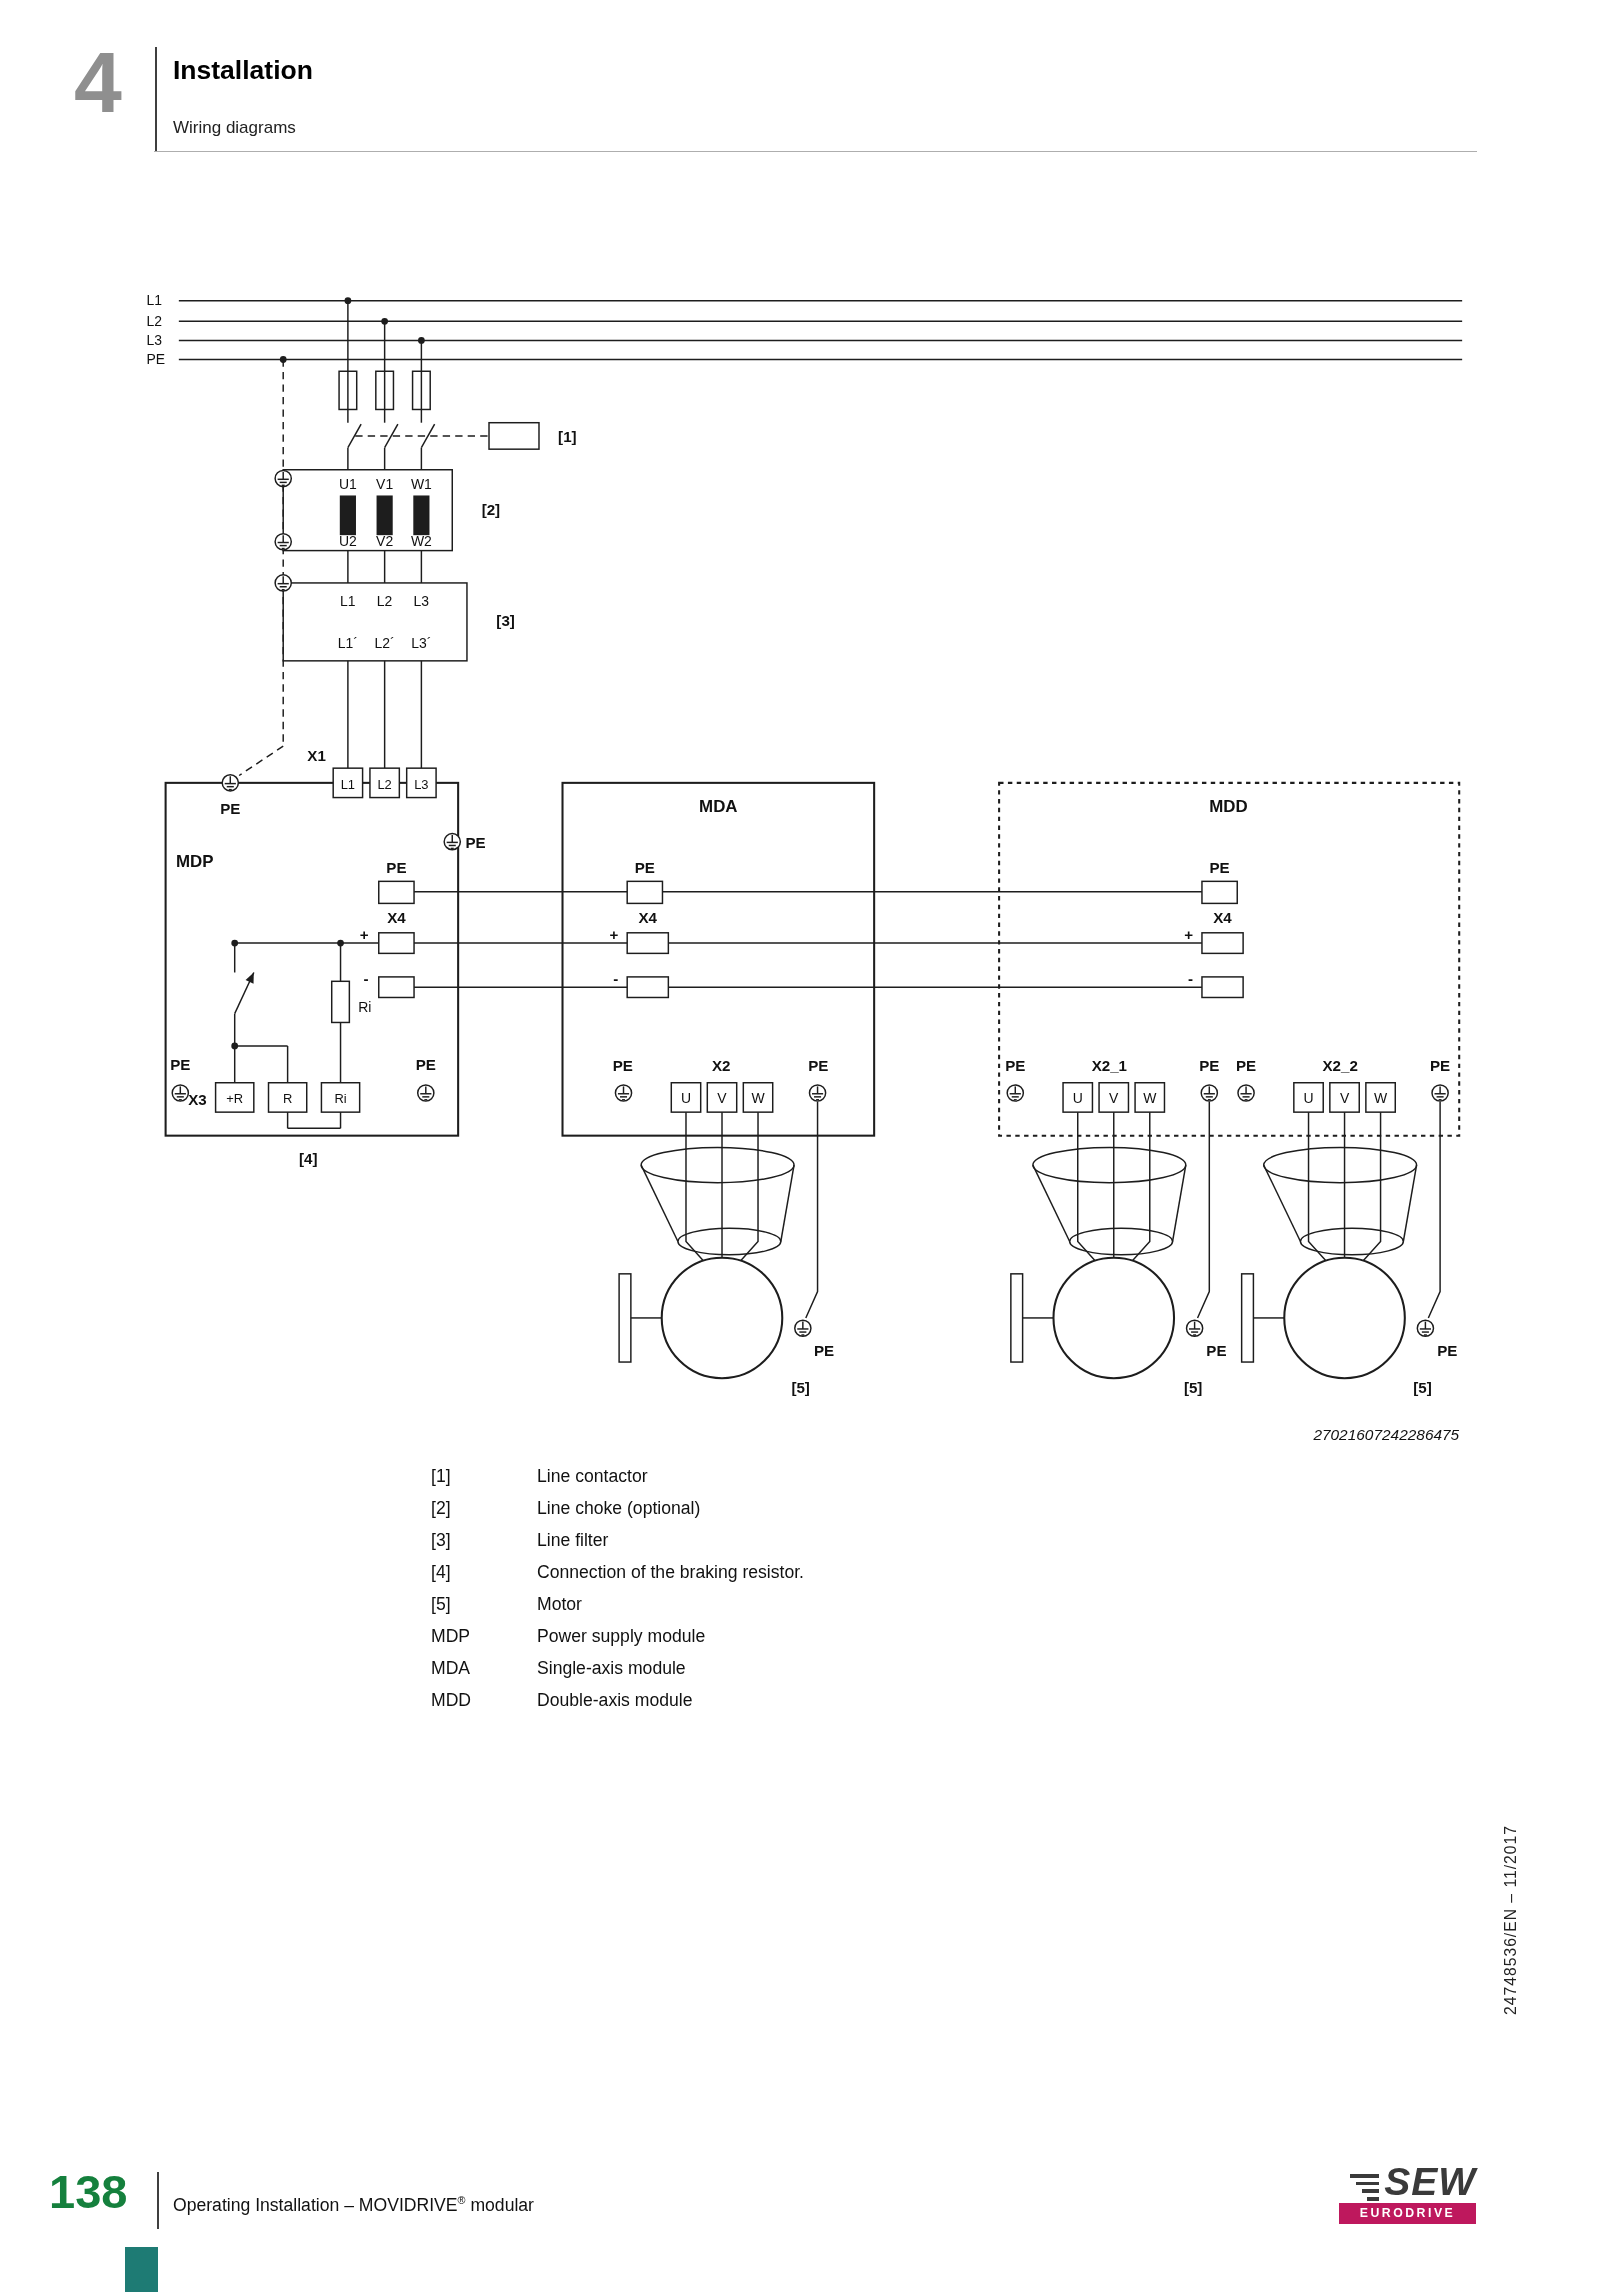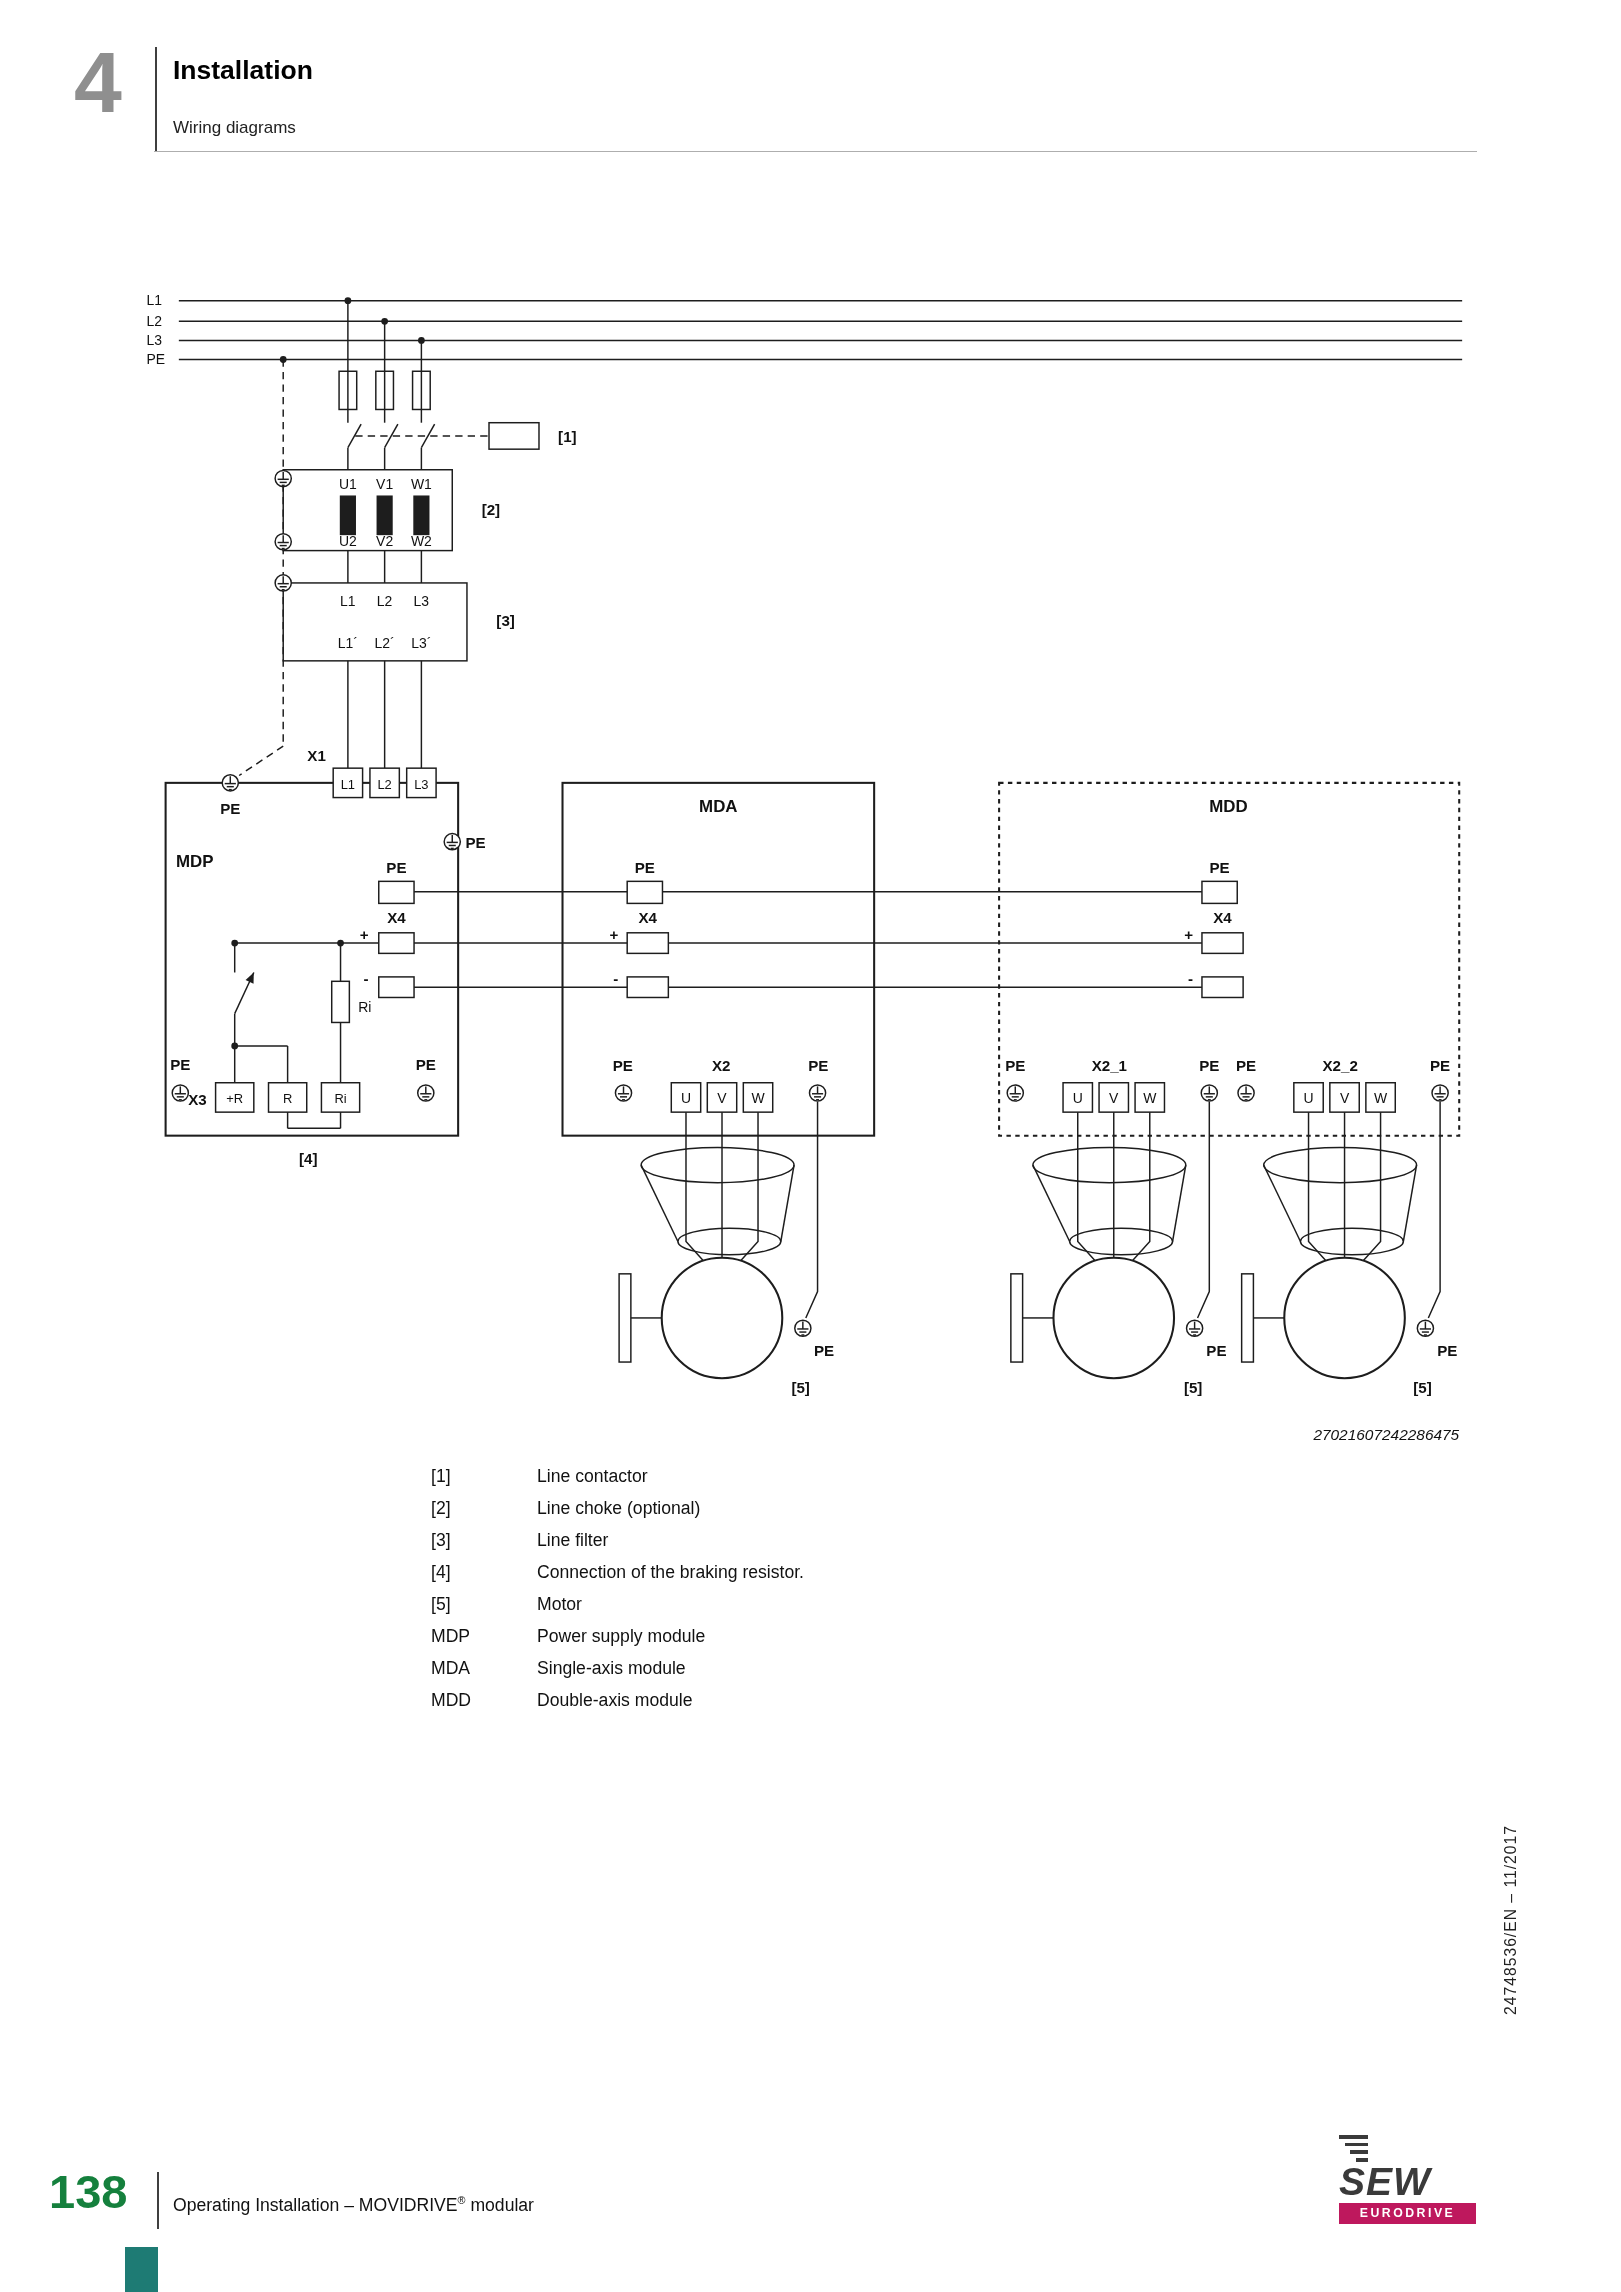--- a/index.html
+++ b/index.html
@@ -43,21 +43,21 @@
   .sidebar-text{position:absolute;left:1502px;top:1825px;writing-mode:vertical-rl;
                 transform:rotate(180deg);font-size:15.7px;color:#222;letter-spacing:1px;}
 
   
   .page-num{position:absolute;left:49px;top:2168px;font-size:47px;font-weight:bold;
             color:#15803d;line-height:1;text-align:right;}
   .footer-divider{position:absolute;left:157px;top:2172px;width:2px;height:57px;background:#3f3f3f;}
   .footer-text{position:absolute;left:173px;top:2194px;font-size:17.6px;color:#111;}
   .footer-text sup{font-size:10.8px;}
   .sew-logo{position:absolute;left:1339px;top:2162px;width:137px;}
-  .sew-top{display:flex;align-items:flex-start;justify-content:flex-end;height:39px;flex-direction:column;}
+  .sew-top{display:flex;align-items:flex-end;justify-content:flex-end;height:39px;}
   .sew-lines{display:flex;flex-direction:column;align-items:flex-end;gap:3.9px;margin-right:4.9px;}
   .sew-lines i{display:block;height:3.9px;background:#3a3a3a;}
   .sew-lines i:nth-child(1){width:29px;}
   .sew-lines i:nth-child(2){width:23.5px;}
   .sew-lines i:nth-child(3){width:17.6px;}
   .sew-lines i:nth-child(4){width:11.8px;}
   .sew-word{font-size:39px;font-weight:bold;font-style:italic;color:#3a3a3a;
             letter-spacing:1px;line-height:1;}
   .sew-bar{margin-top:2px;background:#be185d;color:#fff;text-align:center;font-size:12.3px;
            font-weight:bold;letter-spacing:2.5px;padding:2.9px 0 3.9px;}

